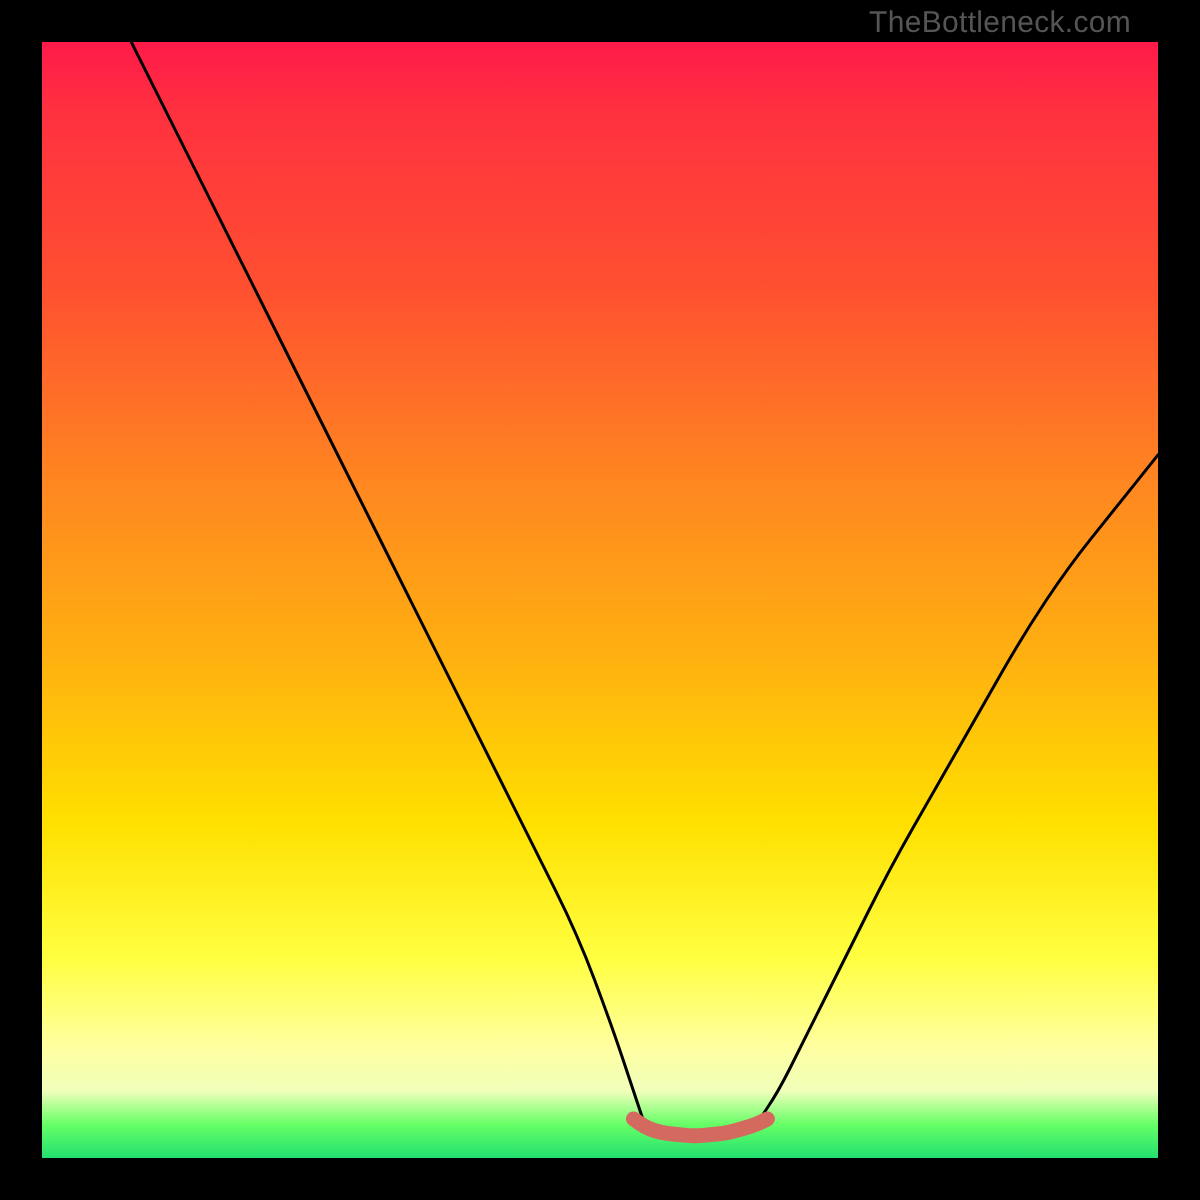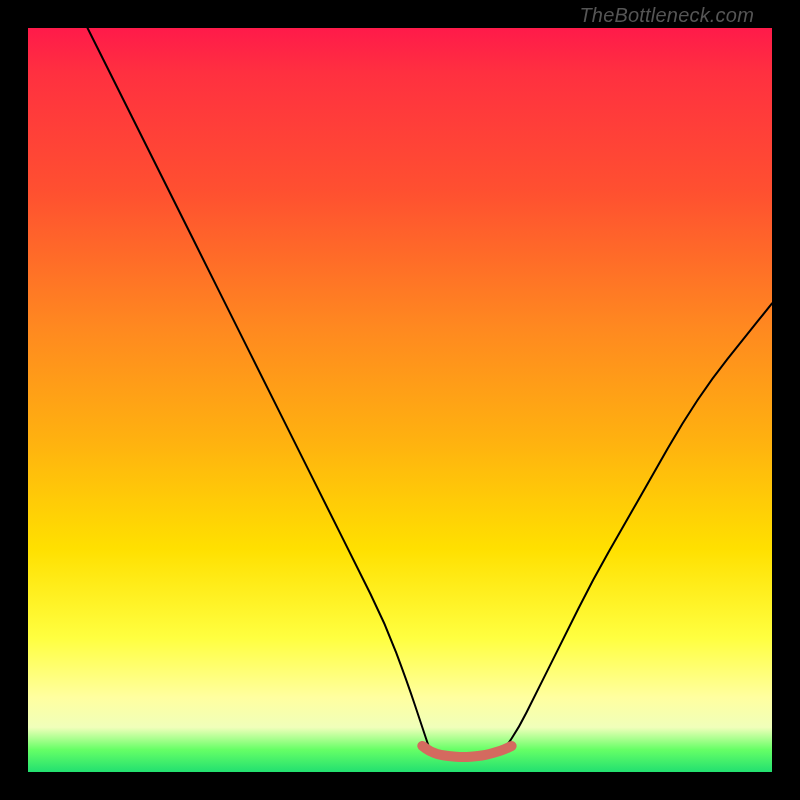--- a/index.html
+++ b/index.html
@@ -9,21 +9,20 @@
     height: 800px;
     overflow: hidden;
     background: #000;
     font-family: Arial, Helvetica, sans-serif;
   }
   .frame {
     position: relative;
     width: 764px;
     height: 800px;
     background: #000;
-    font-style: italic;
   }
   .plot-area {
     position: absolute;
     left: 28px;
     top: 28px;
     width: 744px;
     height: 744px;
     
     background: linear-gradient(to bottom,
       #ff1a4a 0%,

